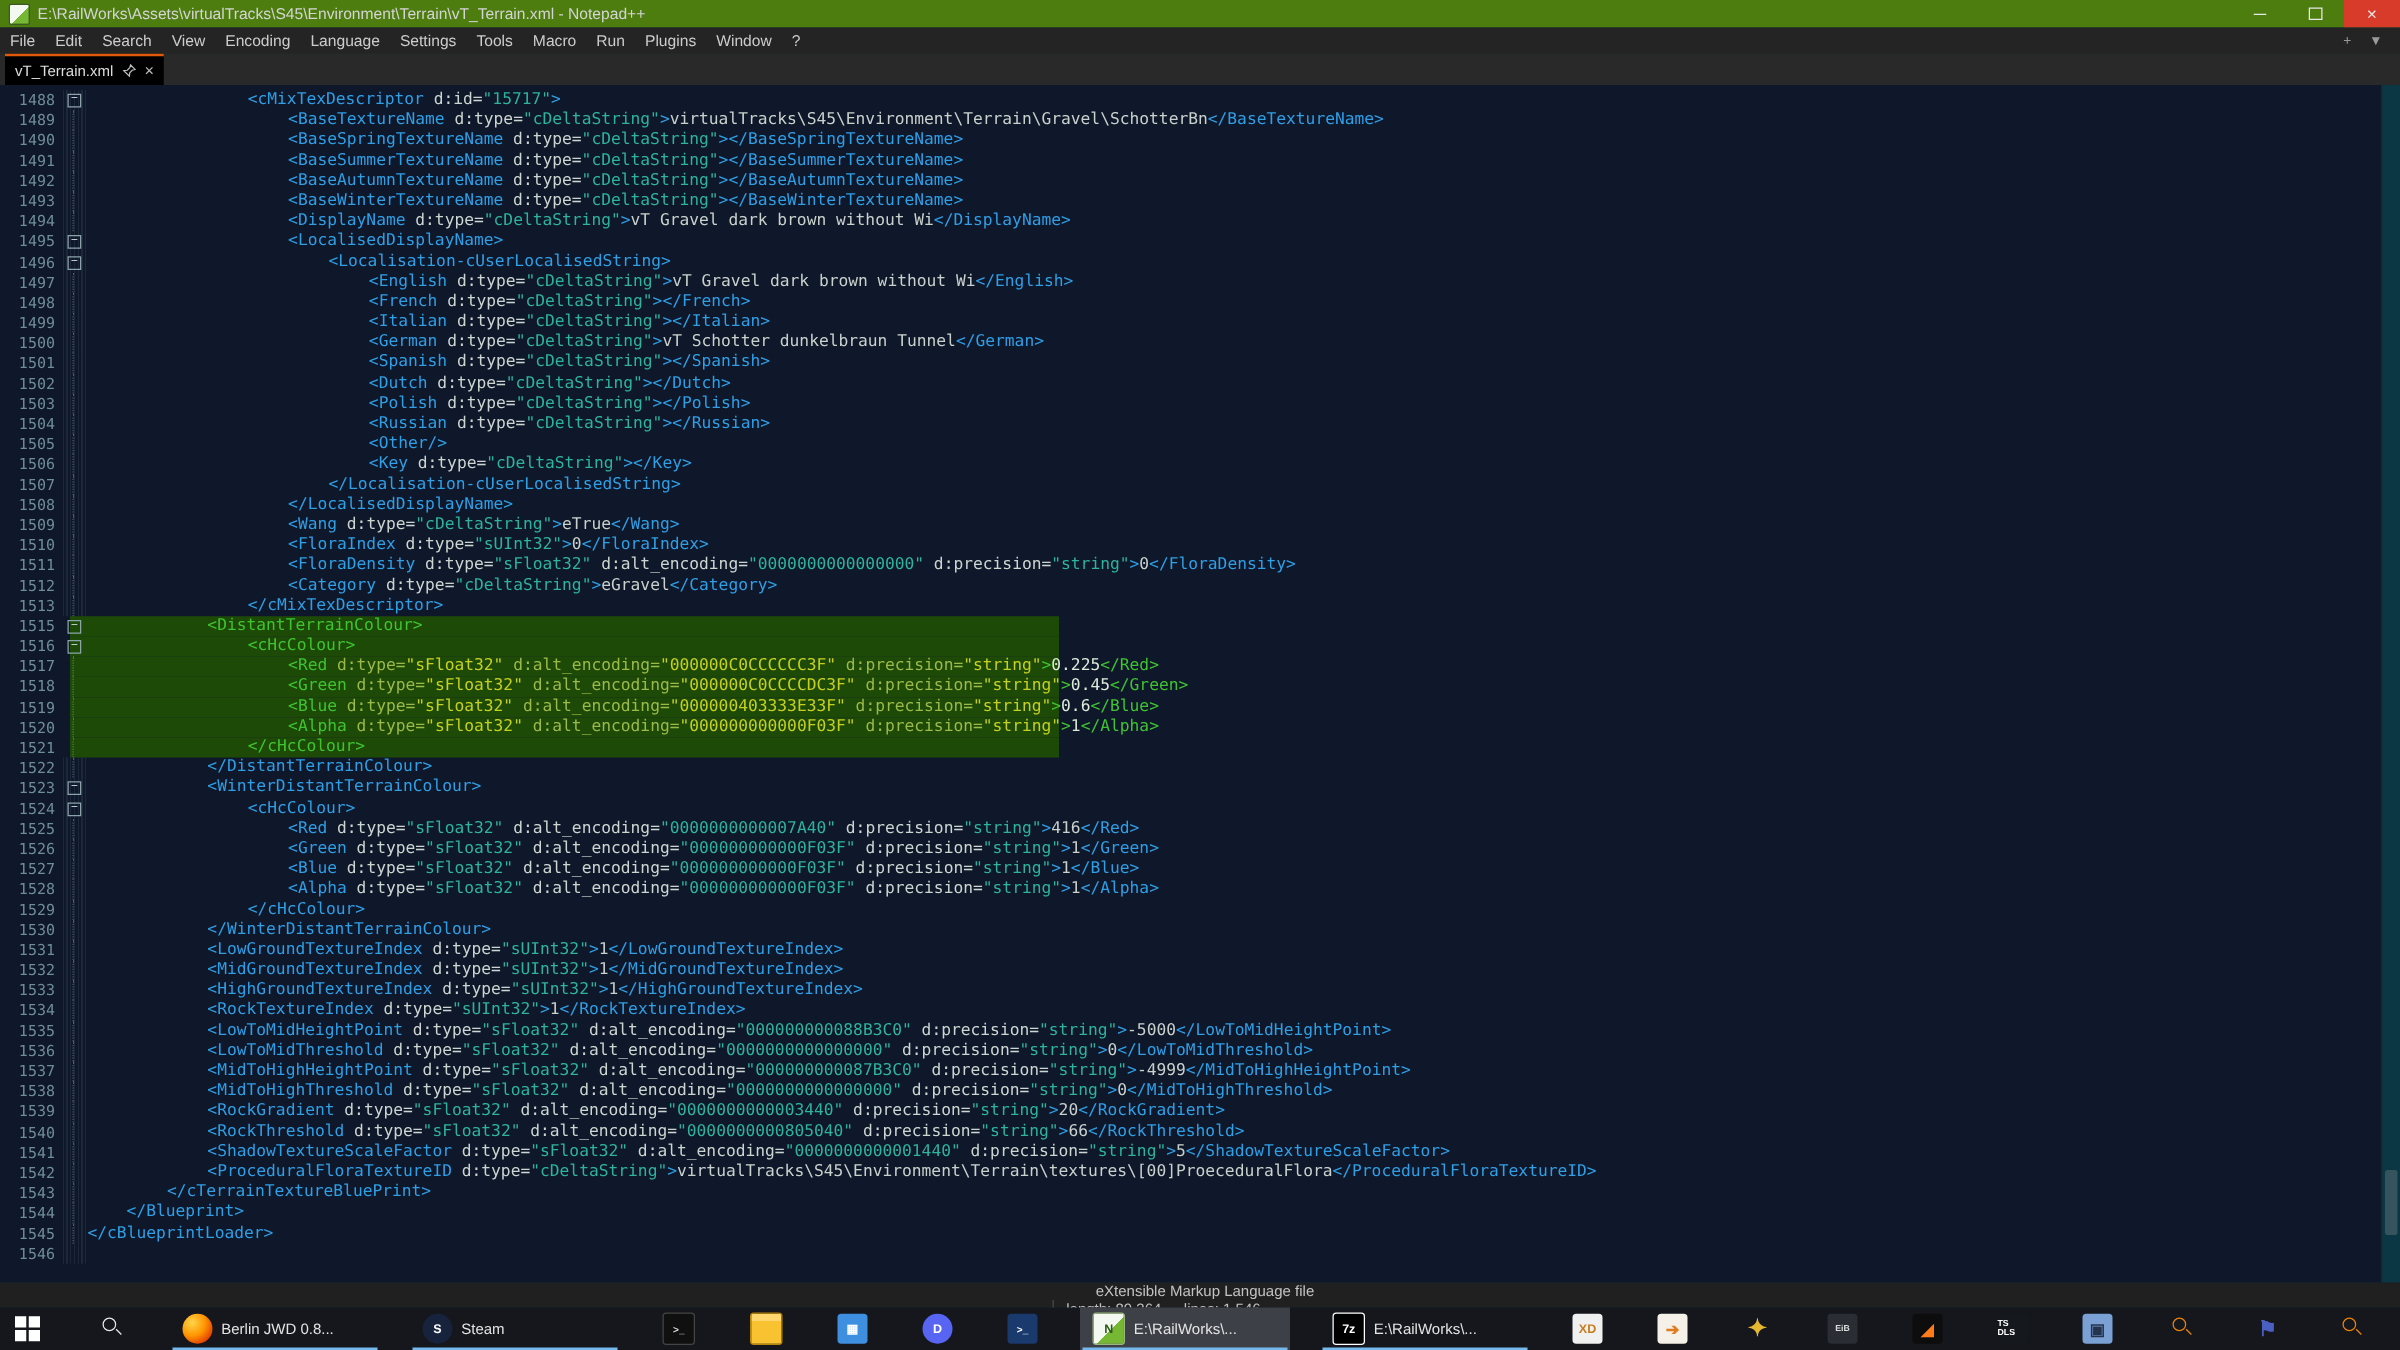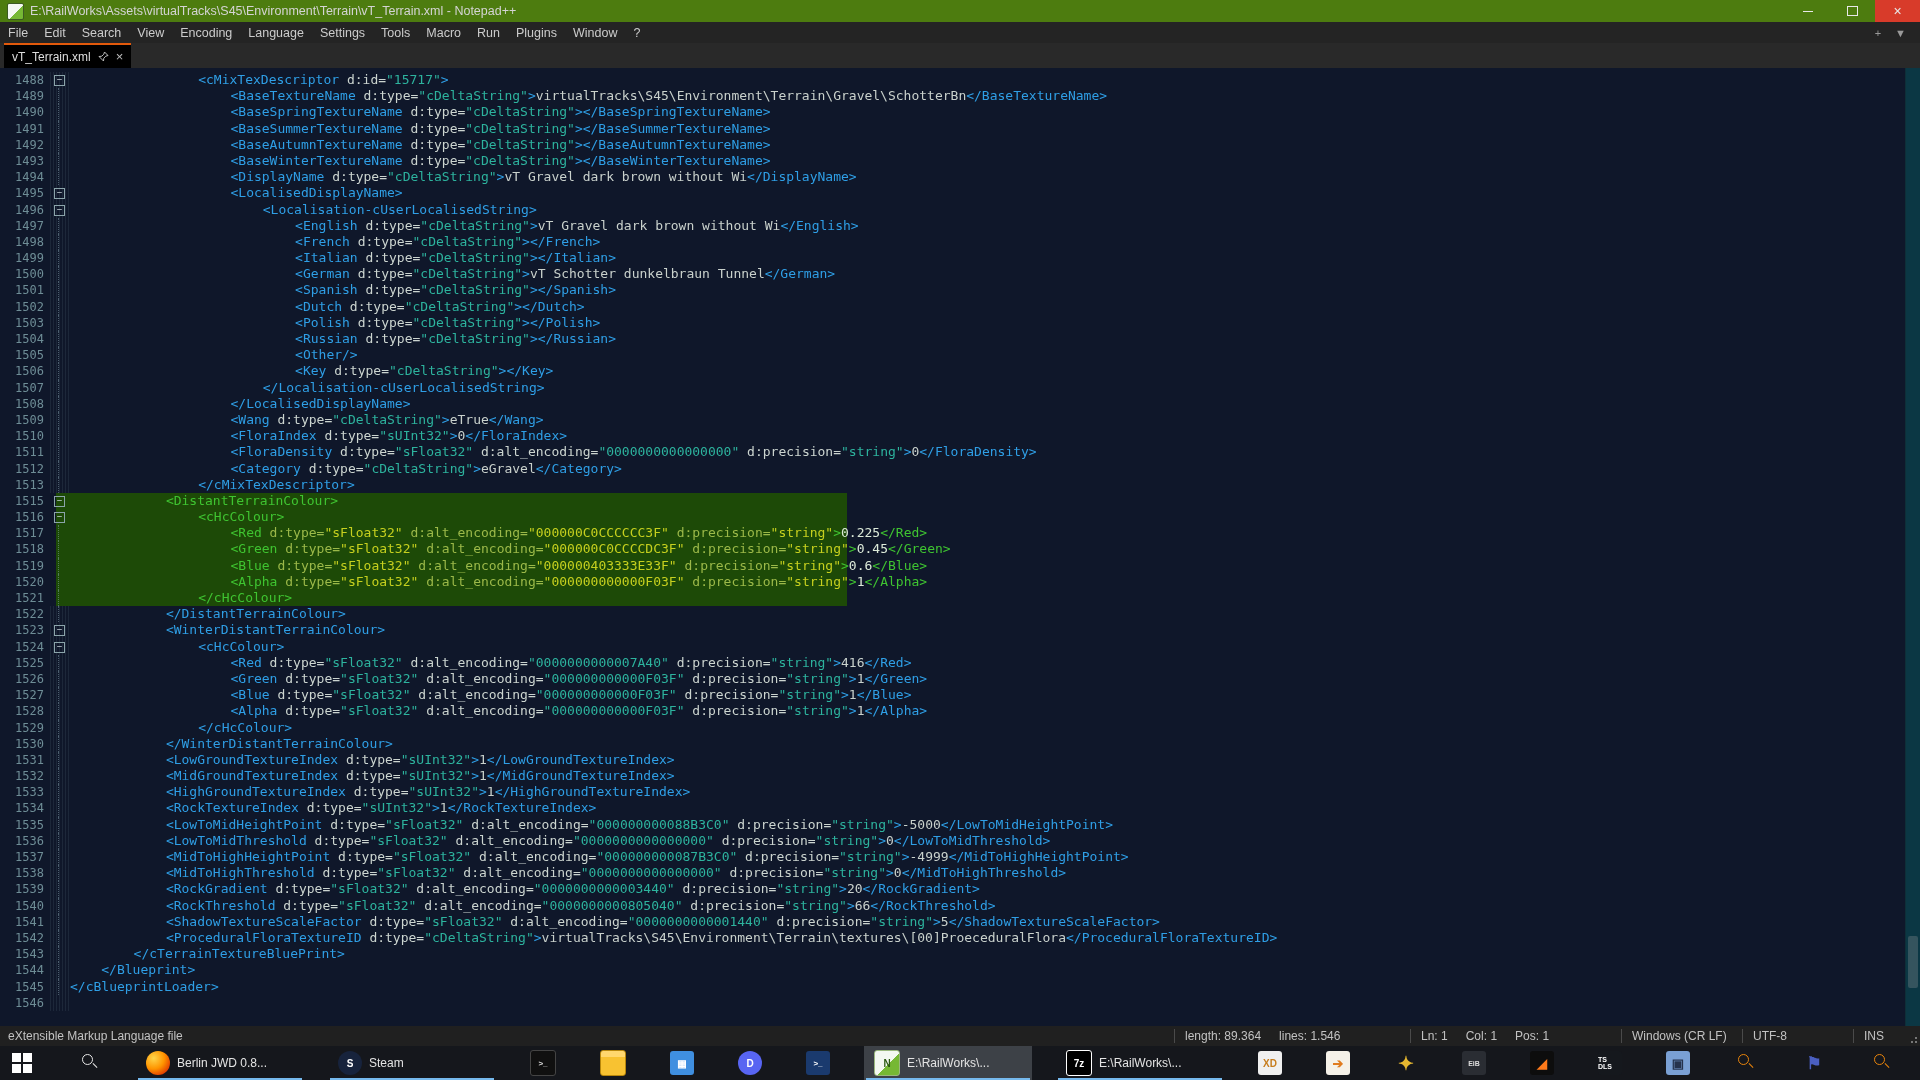--- a/index.html
+++ b/index.html
@@ -54,21 +54,21 @@
   .line.hl .tk-tag{color:#3fc431;}
   .line.hl .tk-attr{color:#9cb949;}
   .line.hl .tk-str{color:#c6d01f;}
   .line.hl .tk-txt{color:#dcead9;}
   .line.hl .ind + .ind{border-left-color:rgba(180,220,120,.3);}
   .vscroll{position:absolute;right:0;top:68px;width:14px;height:958px;background:#0b3744;border-left:1px solid #0e2f38;}
   .vthumb{position:absolute;left:2px;width:10px;height:52px;top:868px;background:#35545e;border-radius:2px;}
 
   
   .statusbar{position:absolute;left:0;top:1026px;width:100%;height:20px;background:#202020;
-             display:flex;align-items:center;color:#c2c2c2;font-size:12px;}
+             display:flex;align-items:center;color:#c2c2c2;font-size:12px;flex-direction:column;}
   .sb-doc{flex:1;padding-left:8px;}
   .sb-sec{border-left:1px solid #4a4a4a;height:14px;display:flex;align-items:center;
           padding:0 10px;gap:18px;white-space:nowrap;}
   .sb-len{width:215px;}.sb-pos{width:190px;}.sb-eol{width:100px;}.sb-enc{width:90px;}.sb-ins{width:30px;}
   .sb-grip{width:16px;height:100%;background:
      radial-gradient(circle at 12px 16px,#777 1px,transparent 1.4px),
      radial-gradient(circle at 8px 16px,#777 1px,transparent 1.4px),
      radial-gradient(circle at 12px 12px,#777 1px,transparent 1.4px);}
 
   

